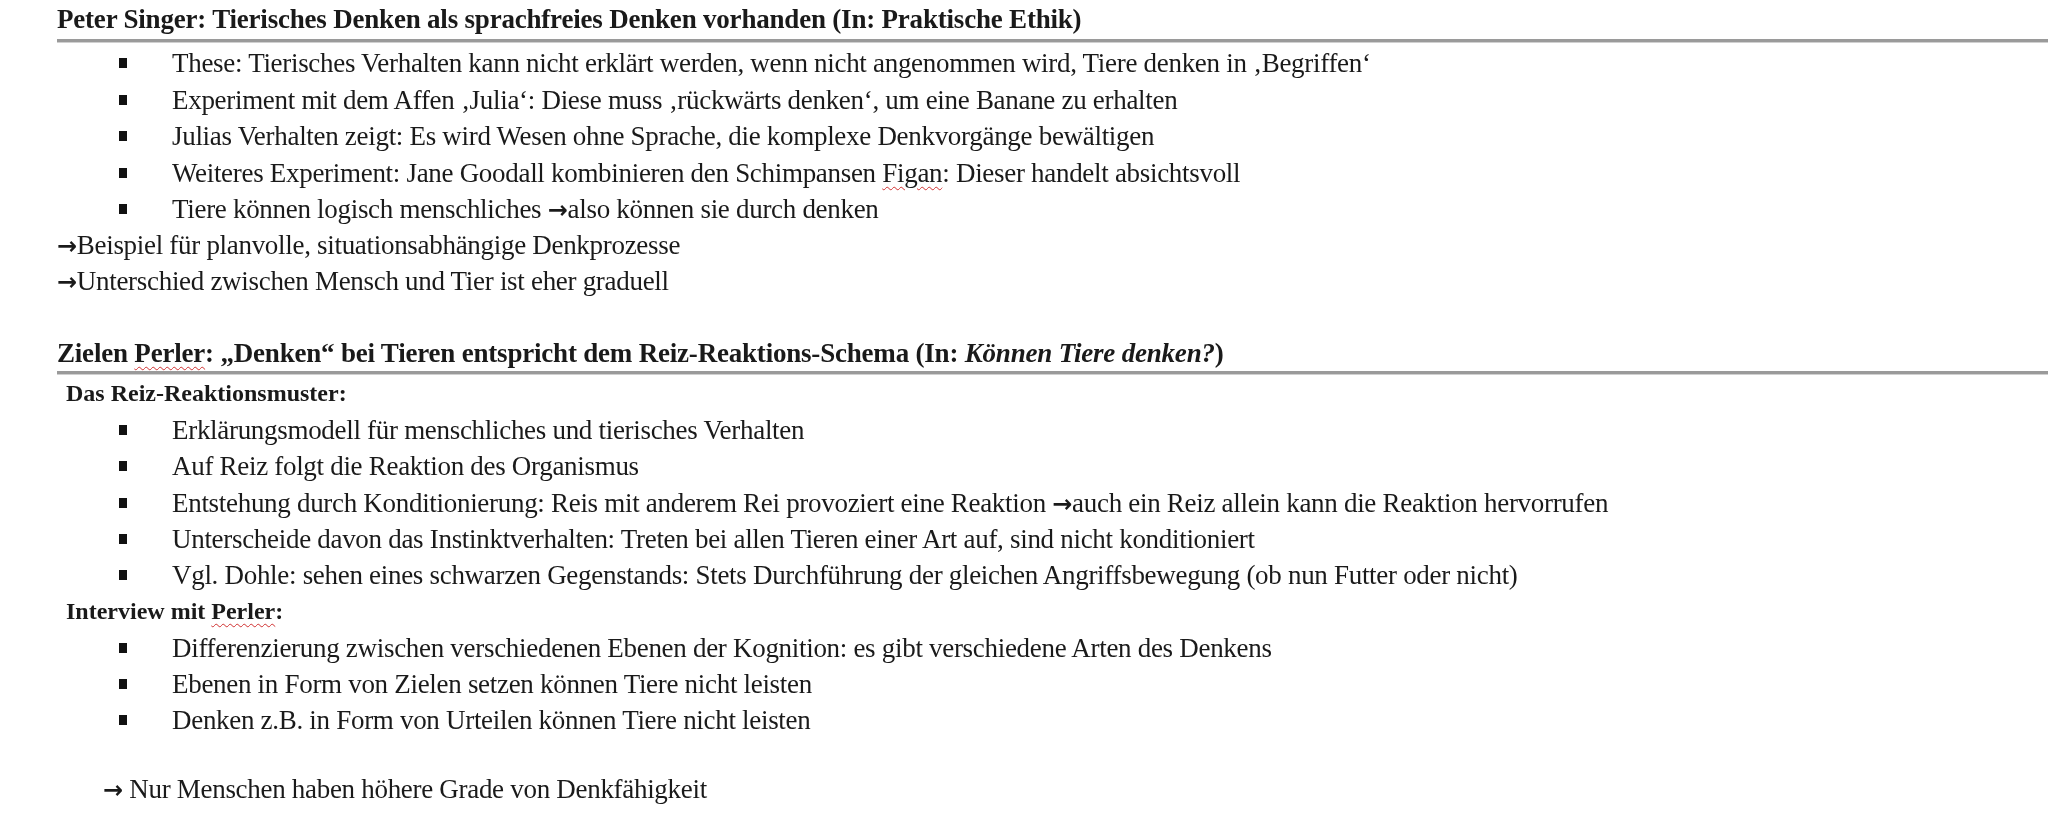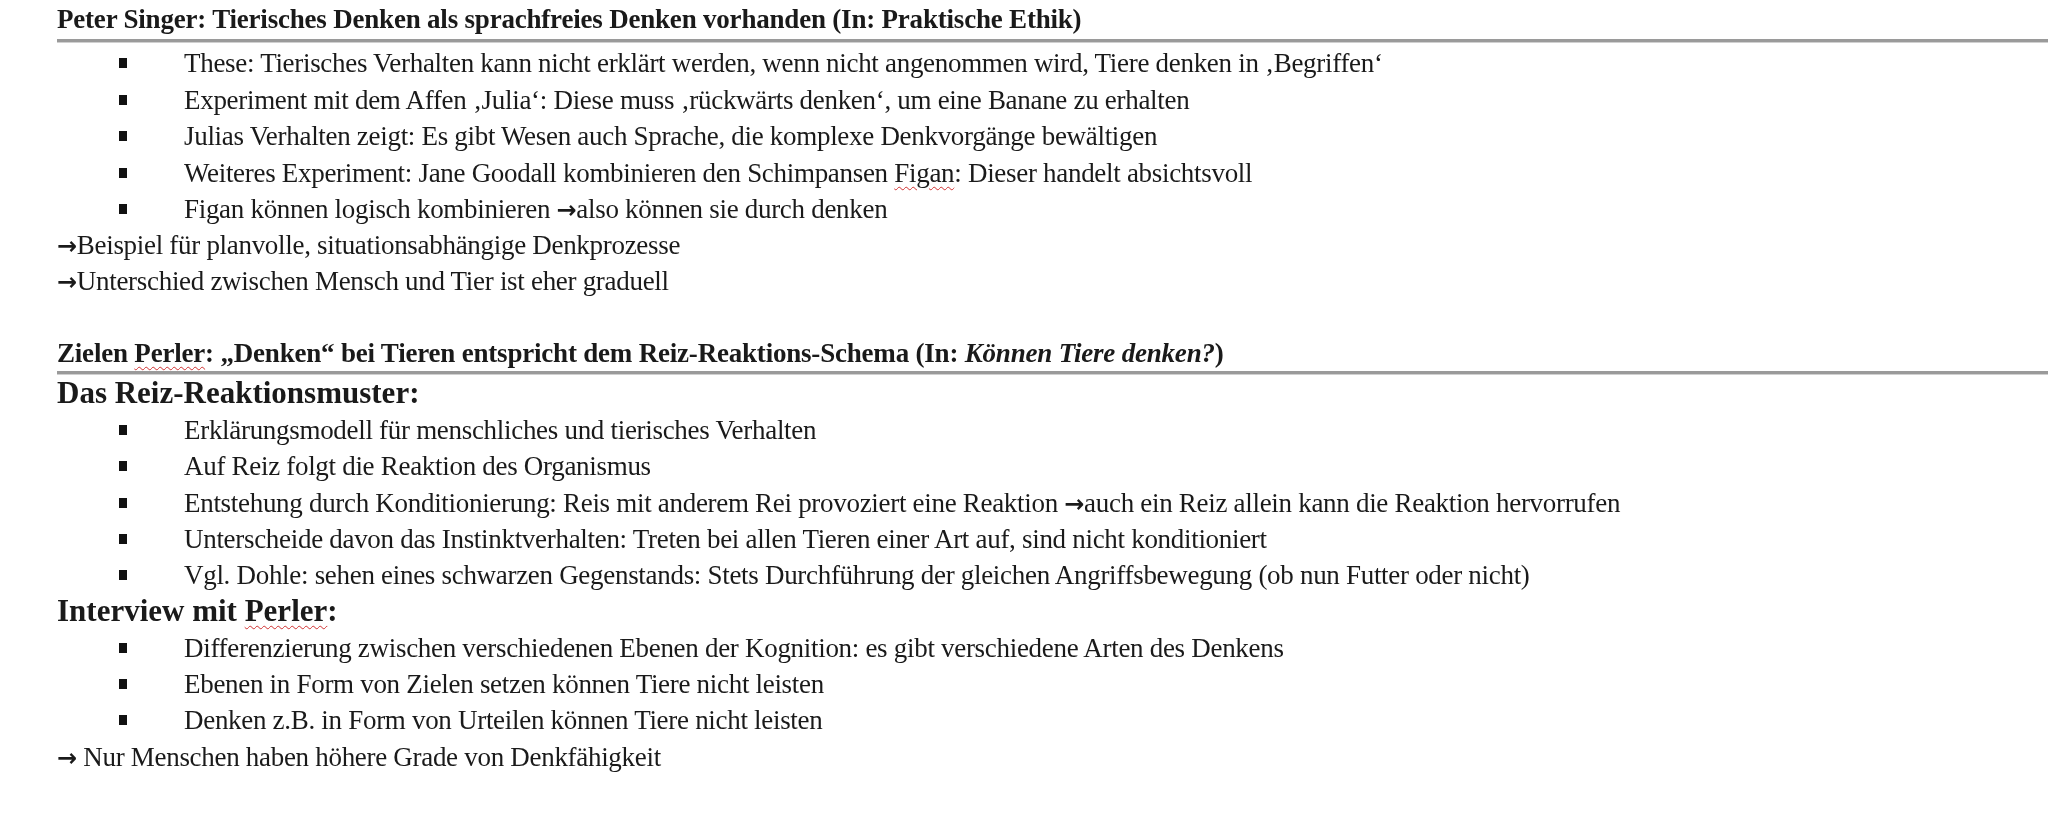--- a/index.html
+++ b/index.html
@@ -34,43 +34,43 @@
     .rule {
       position: absolute;
       left: 57px;
       width: 1991px;
       height: 3px;
       background: #9a9a9a;
       border-bottom: 1px solid #d0d0d0;
     }
     .subheading {
       position: absolute;
-      left: 57px;
-      font-size: 31px;
+      left: 66px;
+      font-size: 24px;
       font-weight: bold;
       white-space: nowrap;
       line-height: 34px;
     }
     .bullet-row {
       position: absolute;
       left: 0;
       height: 36px;
       white-space: nowrap;
     }
     .bullet {
       position: absolute;
       left: 119px;
       top: 12px;
       width: 8px;
       height: 10px;
       background: #111;
     }
     .bullet-text {
       position: absolute;
-      left: 184px;
+      left: 172px;
       top: 0;
       font-size: 27px;
       line-height: 34px;
       letter-spacing: -0.3px;
     }
     .arrow-line {
       position: absolute;
       left: 57px;
       font-size: 27px;
       line-height: 34px;
@@ -99,32 +99,32 @@
   <div class="bullet-row" style="top:46px;">
     <span class="bullet"></span>
     <span class="bullet-text">These: Tierisches Verhalten kann nicht erklärt werden, wenn nicht angenommen wird, Tiere denken in ‚Begriffen‘</span>
   </div>
   <div class="bullet-row" style="top:83px;">
     <span class="bullet"></span>
     <span class="bullet-text">Experiment mit dem Affen ‚Julia‘: Diese muss ‚rückwärts denken‘, um eine Banane zu erhalten</span>
   </div>
   <div class="bullet-row" style="top:119px;">
     <span class="bullet"></span>
-    <span class="bullet-text">Julias Verhalten zeigt: Es gibt Wesen auch Sprache, die komplexe Denkvorgänge bewältigen</span>
+    <span class="bullet-text">Julias Verhalten zeigt: Es wird Wesen ohne Sprache, die komplexe Denkvorgänge bewältigen</span>
   </div>
   <div class="bullet-row" style="top:156px;">
     <span class="bullet"></span>
     <span class="bullet-text">
       <span>Weiteres Experiment: Jane Goodall kombinieren den Schimpansen </span><span class="spell">Figan</span><span>: Dieser handelt absichtsvoll</span>
     </span>
   </div>
   <div class="bullet-row" style="top:192px;">
     <span class="bullet"></span>
     <span class="bullet-text">
-      <span>Figan können logisch kombinieren </span><span class="arrow">→</span><span>also können sie durch denken</span>
+      <span>Tiere können logisch menschliches </span><span class="arrow">→</span><span>also können sie durch denken</span>
     </span>
   </div>
 
   <div class="arrow-line" style="top:264px;">
     <span class="arrow">→</span><span>Unterschied zwischen Mensch und Tier ist eher graduell</span>
   </div>
   <div class="arrow-line" style="top:228px;">
     <span class="arrow">→</span><span>Beispiel für planvolle, situationsabhängige Denkprozesse</span>
   </div>
 
@@ -168,17 +168,17 @@
   </div>
   <div class="bullet-row" style="top:667px;">
     <span class="bullet"></span>
     <span class="bullet-text">Ebenen in Form von Zielen setzen können Tiere nicht leisten</span>
   </div>
   <div class="bullet-row" style="top:703px;">
     <span class="bullet"></span>
     <span class="bullet-text">Denken z.B. in Form von Urteilen können Tiere nicht leisten</span>
   </div>
 
-  <div class="arrow-line" style="top:740px;">
+  <div class="arrow-line" style="top:772px;margin-left:46px;">
     <span class="arrow">→</span><span> Nur Menschen haben höhere Grade von Denkfähigkeit</span>
   </div>
 
 </div>
 
 </body></html>

